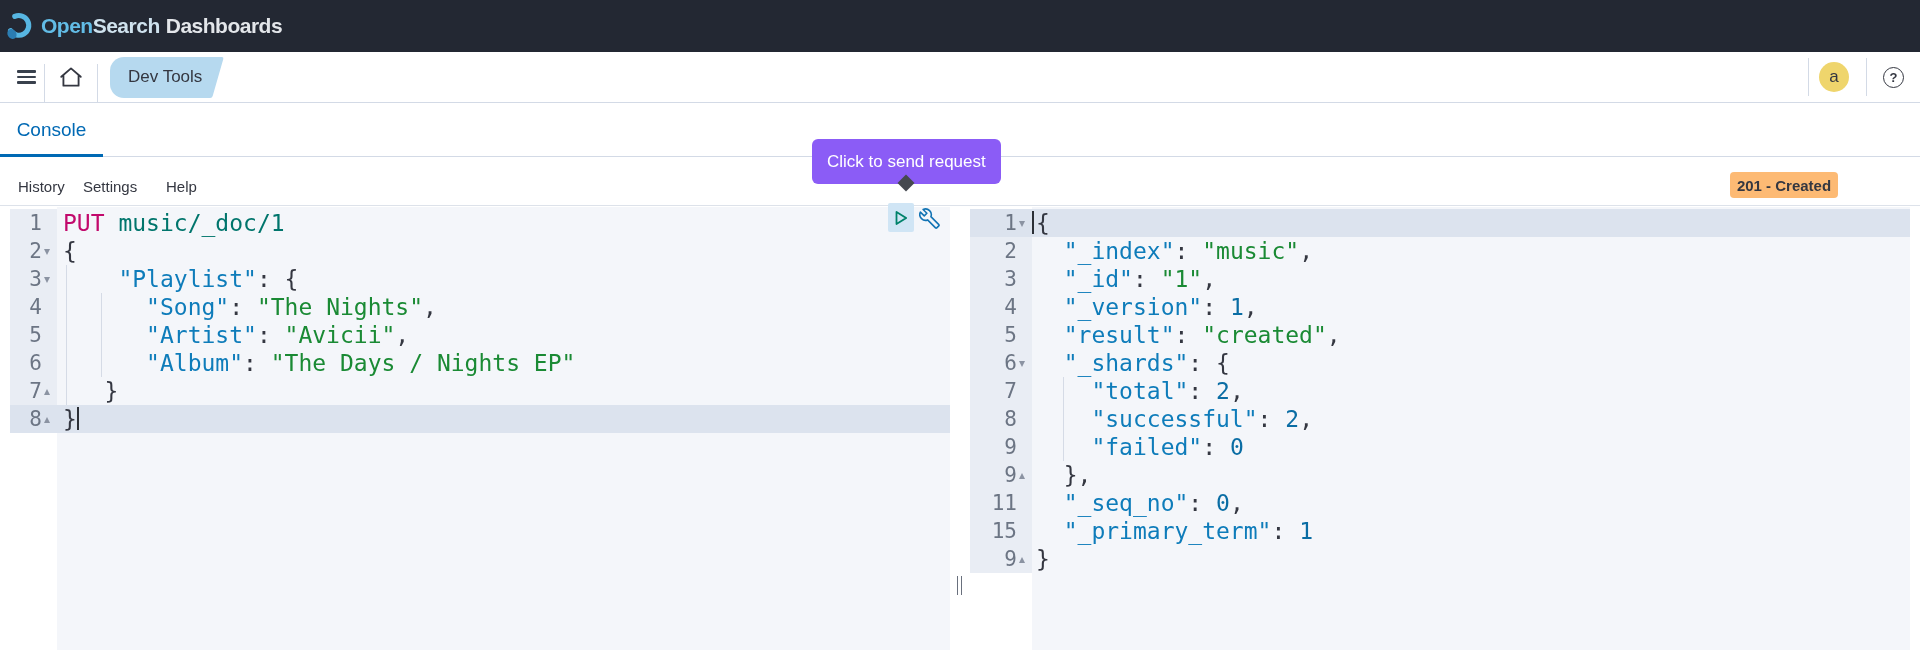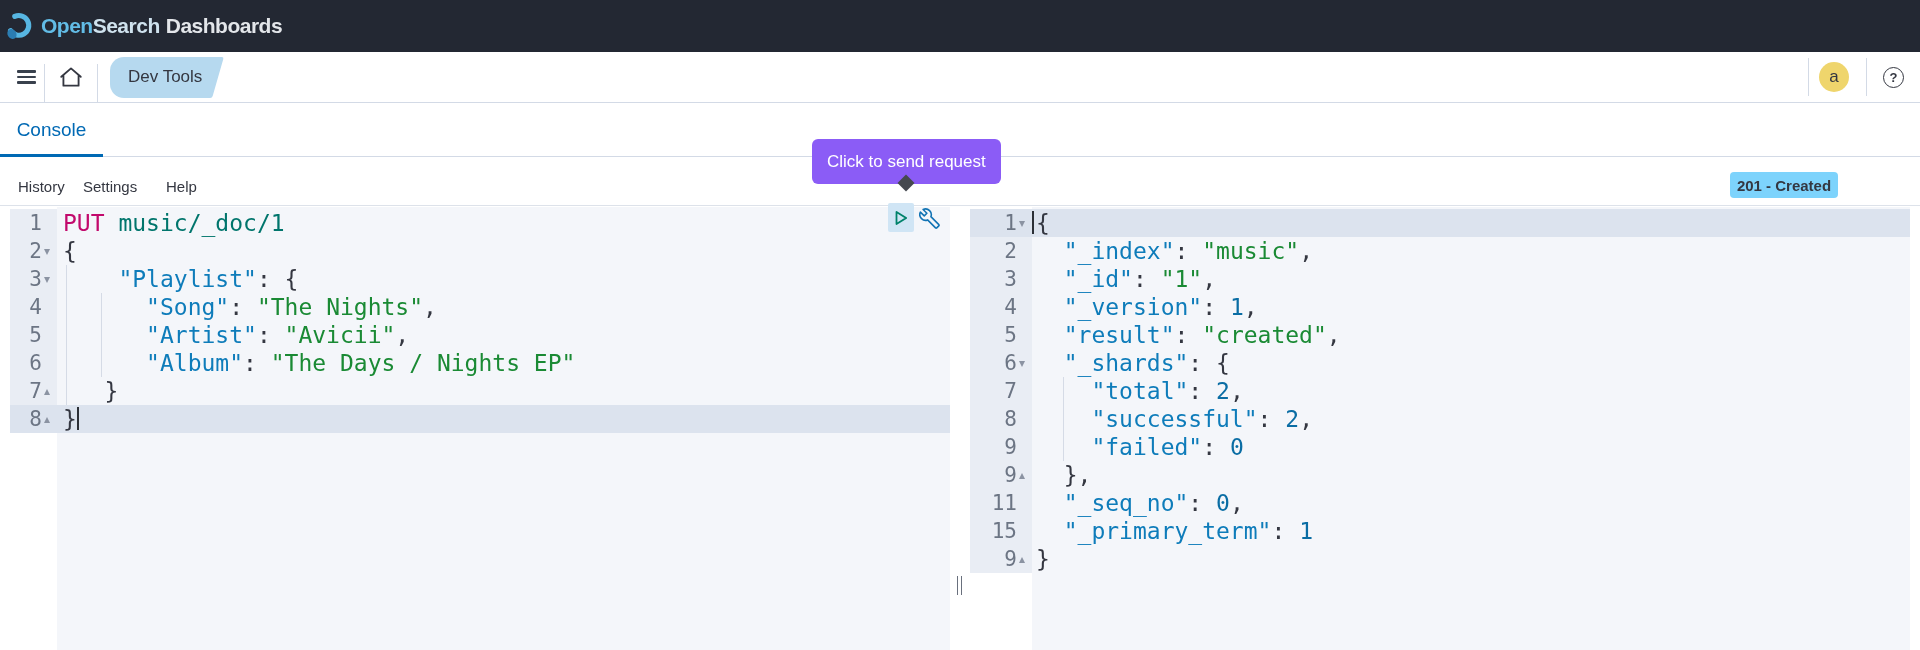--- a/index.html
+++ b/index.html
@@ -45,21 +45,21 @@
          font-size:19px; color:#0069b4; cursor:pointer; font-family:inherit; }
   .tab-underline { position:absolute; left:0; bottom:-1px; width:103px; height:3px; background:#0069b4; }
 
   
   .menubar { position:absolute; top:157px; left:0; width:100%; height:48px; }
   .menu-item { background:none; border:none; font-family:inherit; font-size:15px; color:#343741;
                cursor:pointer; position:absolute; top:21px; }
   .mi-history { left:18px; } .mi-settings { left:76px;margin-left:7px; } .mi-help { left:166px; }
   .badge { position:absolute; top:15px; height:26px; border-radius:4px; font-size:15px;
            font-weight:bold; color:#343741; display:flex; align-items:center; justify-content:center; }
-  .badge-status { right:82px; width:108px; background:#7dd3fc; }
+  .badge-status { right:82px; width:108px; background:#fdba74; }
   .badge-time   { right:13px; width:62px;  background:#d3dae6;margin-top:36px; }
 
   
   .editors { position:absolute; top:205px; left:0; right:0; bottom:0; border-top:1px solid #dde2ea; }
   .editor { position:absolute; top:1px; bottom:0; font-family:"DejaVu Sans Mono", monospace; }
   .editor-req { left:10px;  width:940px; --gw:47px; }
   .editor-res { left:970px; width:940px; --gw:62px; }
   .content-bg { position:absolute; left:var(--gw); right:0; top:0; bottom:0; background:#f4f6fa; }
   .rows { position:absolute; left:0; right:0; top:2px; }
   .row { display:flex; height:28px; line-height:28px; position:relative; }

